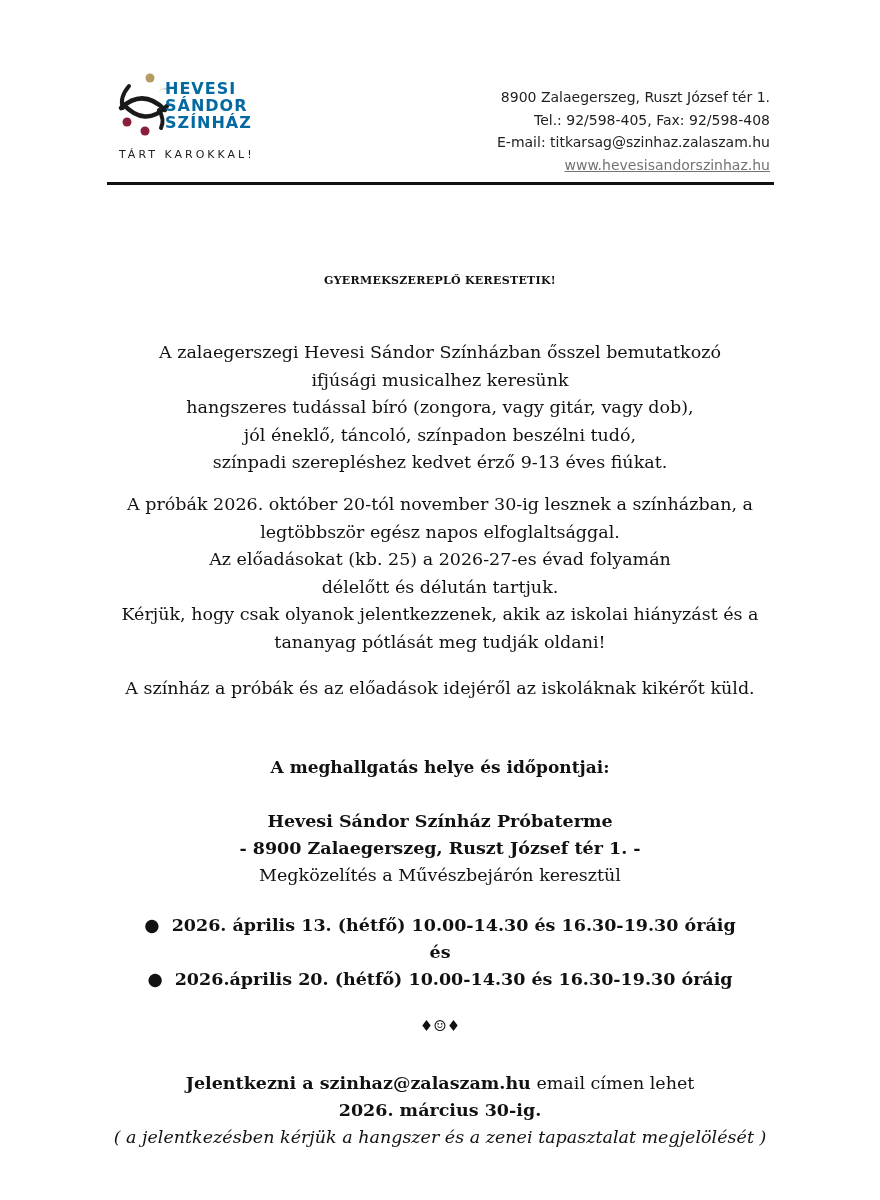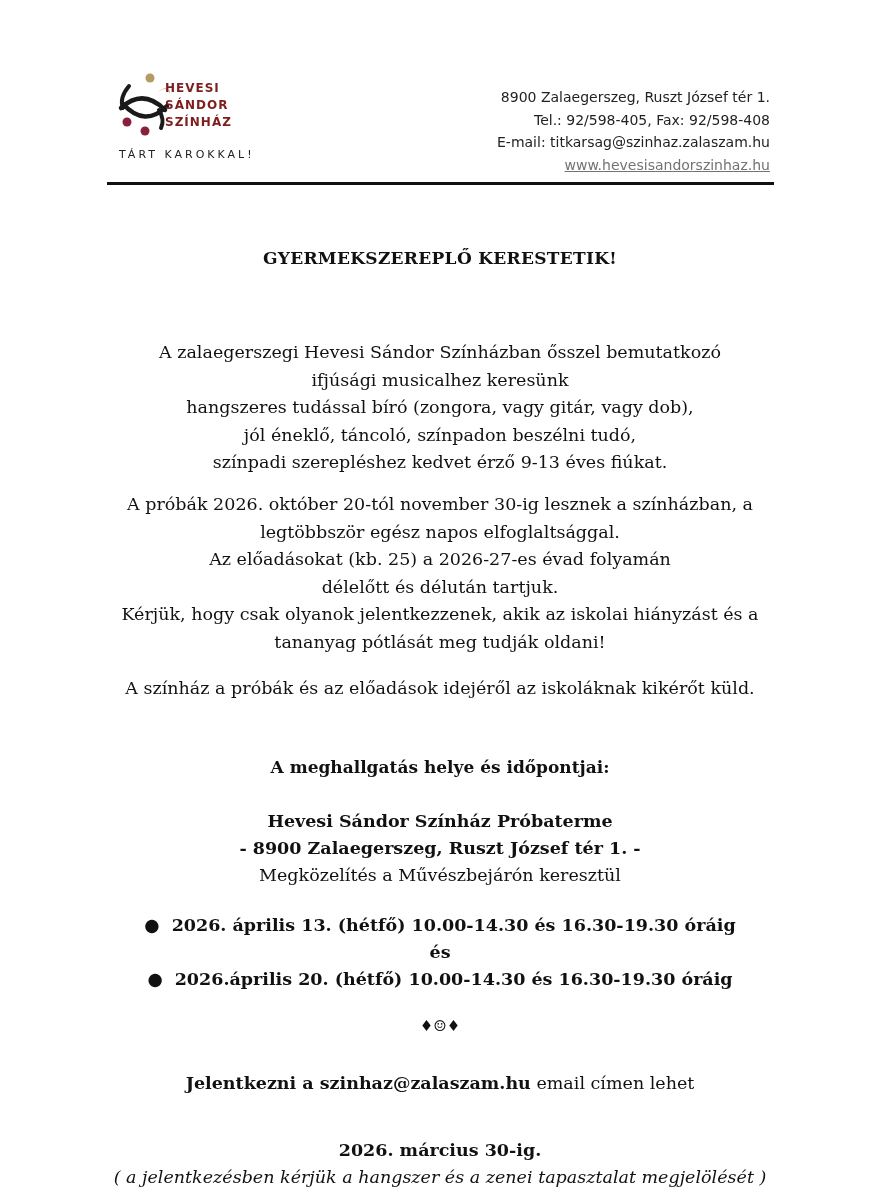--- a/index.html
+++ b/index.html
@@ -1,38 +1,38 @@
 <!DOCTYPE html>
 <html><head>
 <meta charset="utf-8">
 <style>
   html, body { margin: 0; padding: 0; background: #ffffff; }
   body { width: 880px; height: 1200px; position: relative; overflow: hidden; color: #111; }
   .logo { position: absolute; left: 113px; top: 70px; width: 180px; height: 100px; }
   .logo svg { position: absolute; left: 0; top: 0; }
-  .logo-name { position: absolute; left: 52px; top: 10px; font-family: "DejaVu Sans", sans-serif; font-weight: bold; font-size: 12px; line-height: 17px; color: #7f1d1d; letter-spacing: 1px; }
+  .logo-name { position: absolute; left: 52px; top: 10px; font-family: "DejaVu Sans", sans-serif; font-weight: bold; font-size: 16px; line-height: 17px; color: #0369a1; letter-spacing: 1px; }
   .logo-tag { position: absolute; left: 6px; top: 78px; font-family: "DejaVu Sans", sans-serif; font-size: 11px; letter-spacing: 3px; color: #222; }
   .contact { position: absolute; right: 110px; top: 86px; text-align: right; font-family: "DejaVu Sans", sans-serif; font-size: 14px; line-height: 22.5px; color: #222; }
   .contact a { color: #737373; text-decoration: underline; }
   .rule { position: absolute; left: 107px; top: 182px; width: 667px; height: 3px; background: #111; }
   .doc { position: absolute; left: 0; width: 880px; text-align: center; font-family: "DejaVu Serif", serif; color: #111; }
-  .title { top: 248px; font-weight: bold; font-size: 17px; letter-spacing: 0.3px; }
+  .title { top: 274px; font-weight: bold; font-size: 11px; letter-spacing: 0.3px; }
   .para { font-size: 17.5px; line-height: 27.5px; }
   .p1 { top: 339px; text-align: center; }
   .p2 { top: 491px; }
   .p3 { top: 675px; }
   .heading { top: 757px; font-weight: bold; font-size: 17px; }
   .venue { top: 808px; font-size: 17.5px; line-height: 27px; }
   .venue .b { font-weight: bold; }
   .dates { top: 912px; font-size: 17.5px; line-height: 27px; font-weight: bold; }
   .date-line { display: block; }
   .bullet { display: inline-block; margin-right: 12px; }
   .smiley { top: 1017px; font-size: 15px; }
   .signup { top: 1070px; font-size: 17.5px; line-height: 27px; }
-  .signup .b { font-weight: bold; margin-top: 40px; }
+  .signup .b { font-weight: bold; }
   .signup .it { font-style: italic; }
 </style>
 </head>
 <body>
 
 <div class="logo">
   <svg width="60" height="70" viewBox="0 0 60 70">
     <circle cx="37" cy="8" r="4.5" fill="#b49a63"></circle>
     <path d="M46 22 a6 6 0 0 1 11 2 a5 4 0 0 0 -11 -2z" fill="#b49a63"></path>
     <path d="M8 38 Q30 18 52 40" stroke="#1a1a1a" stroke-width="4.5" fill="none" stroke-linecap="round"></path>

